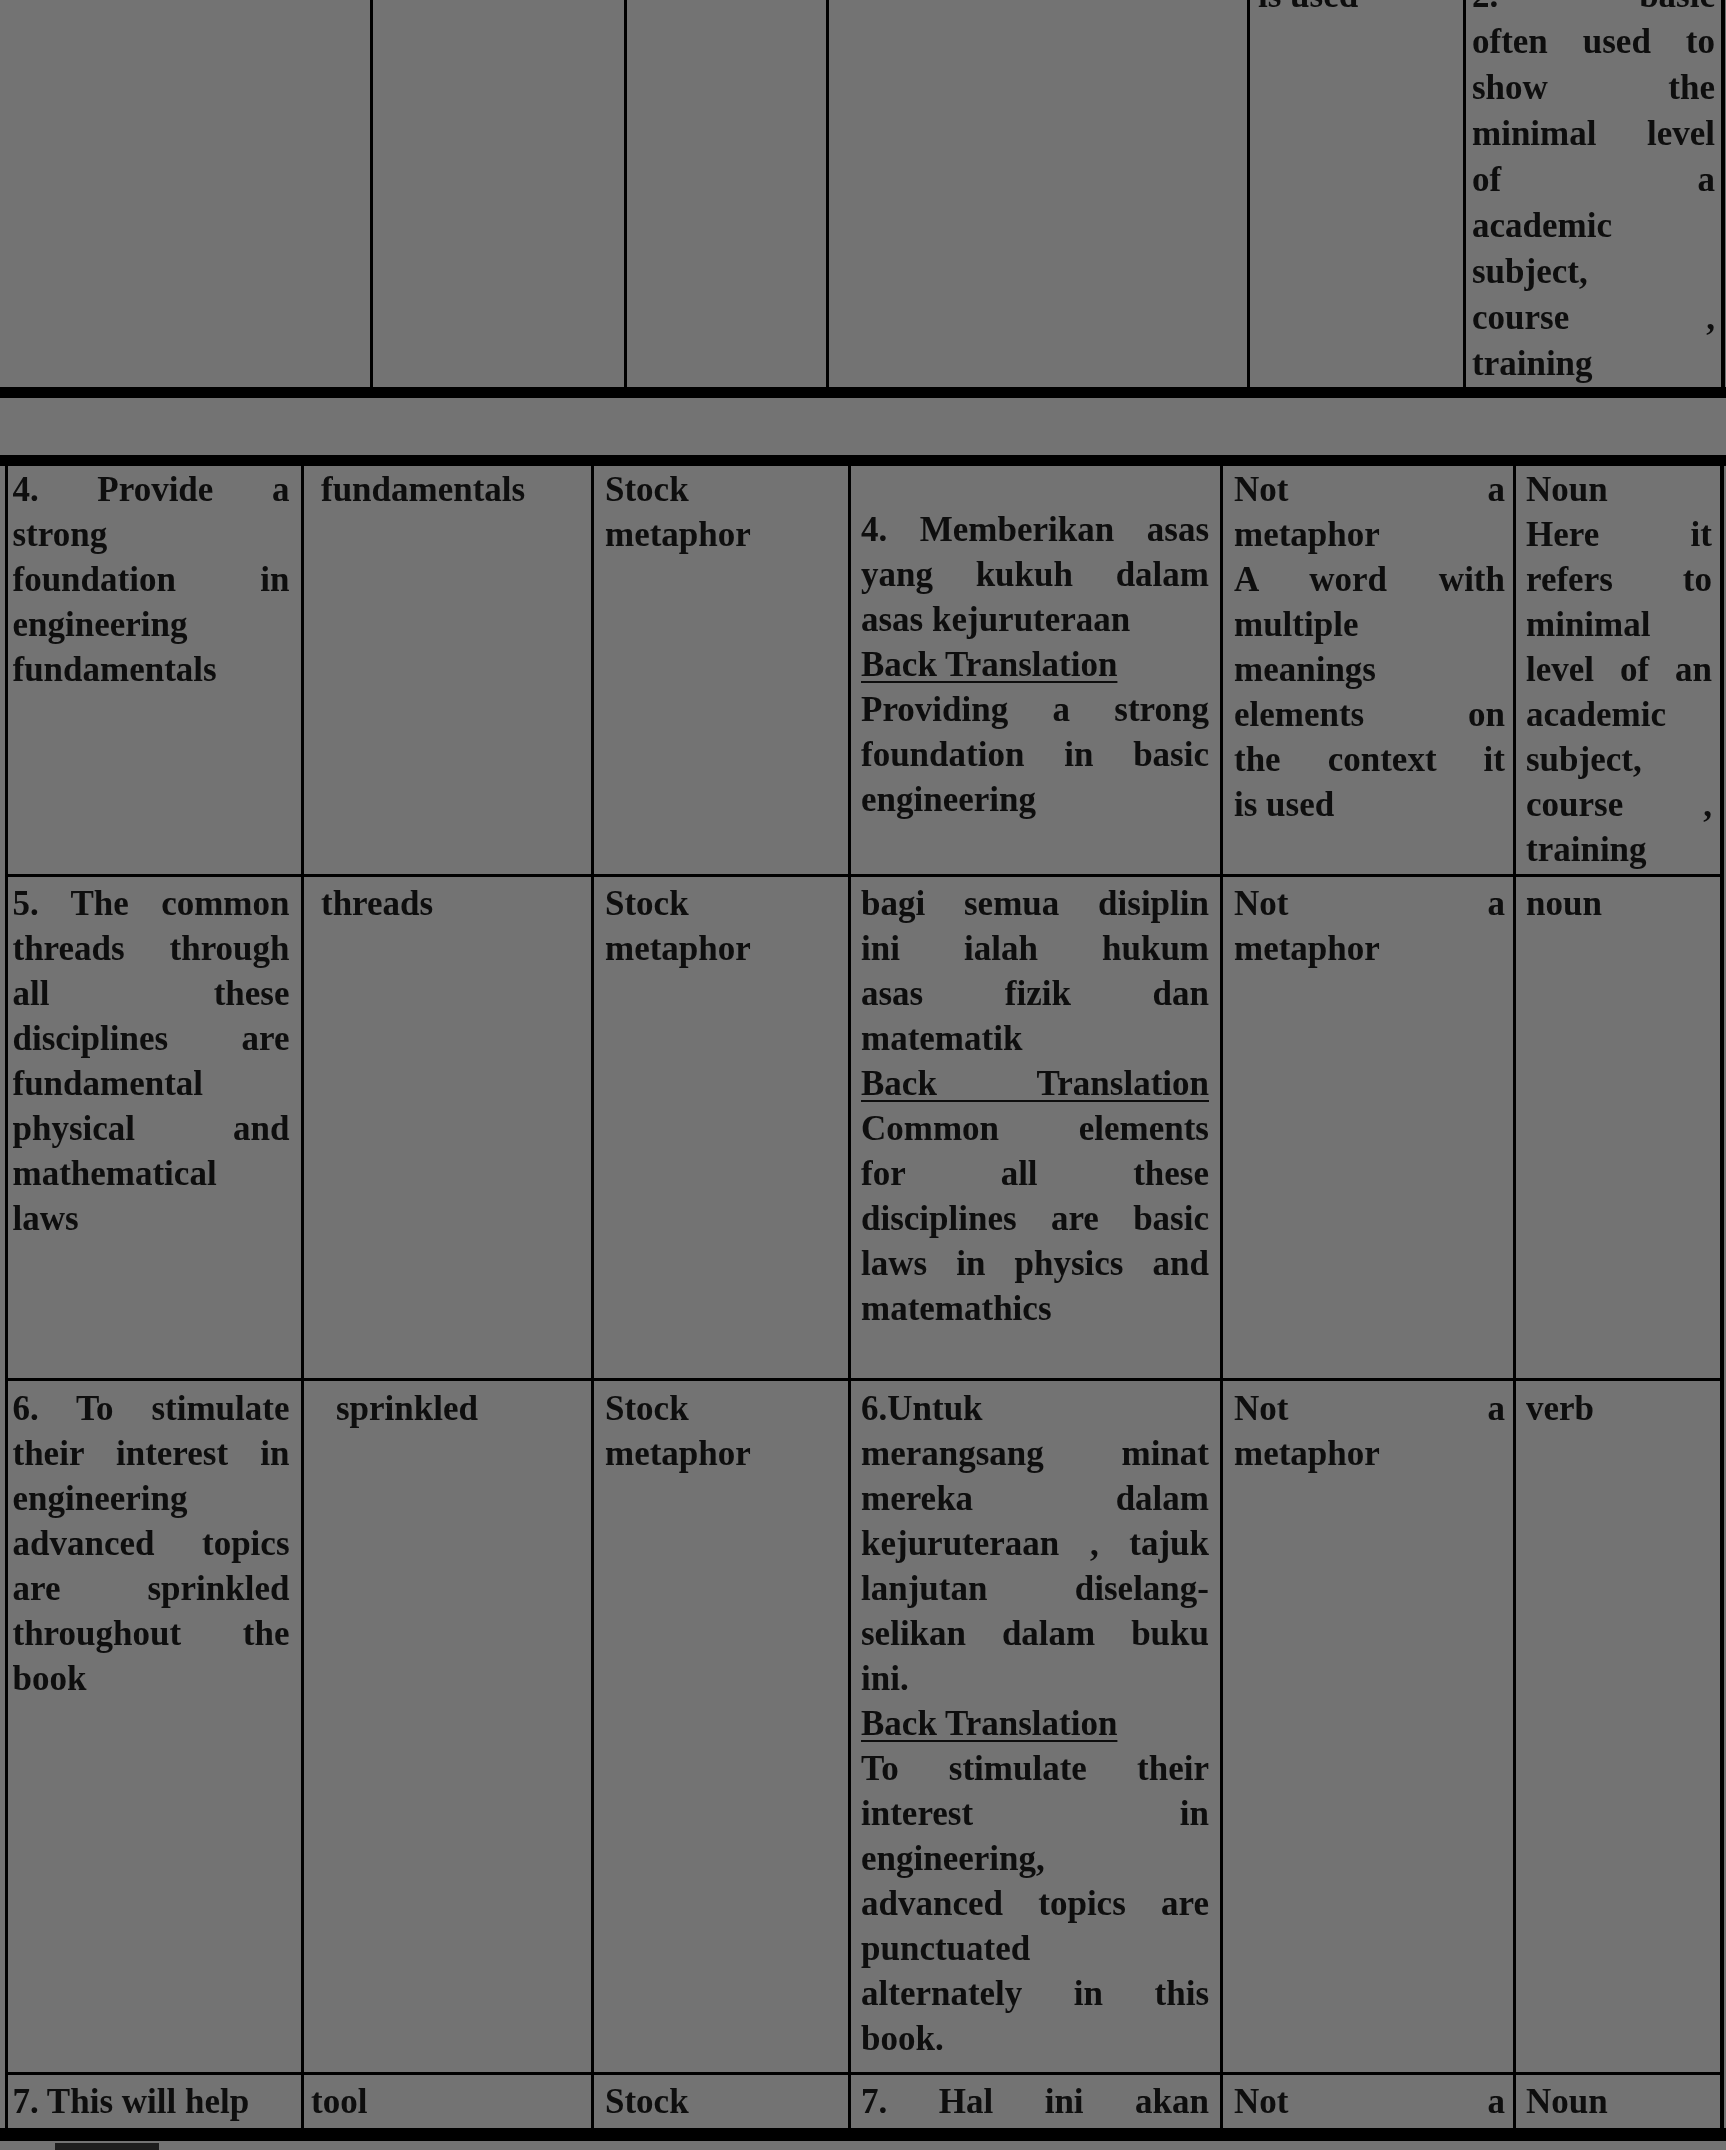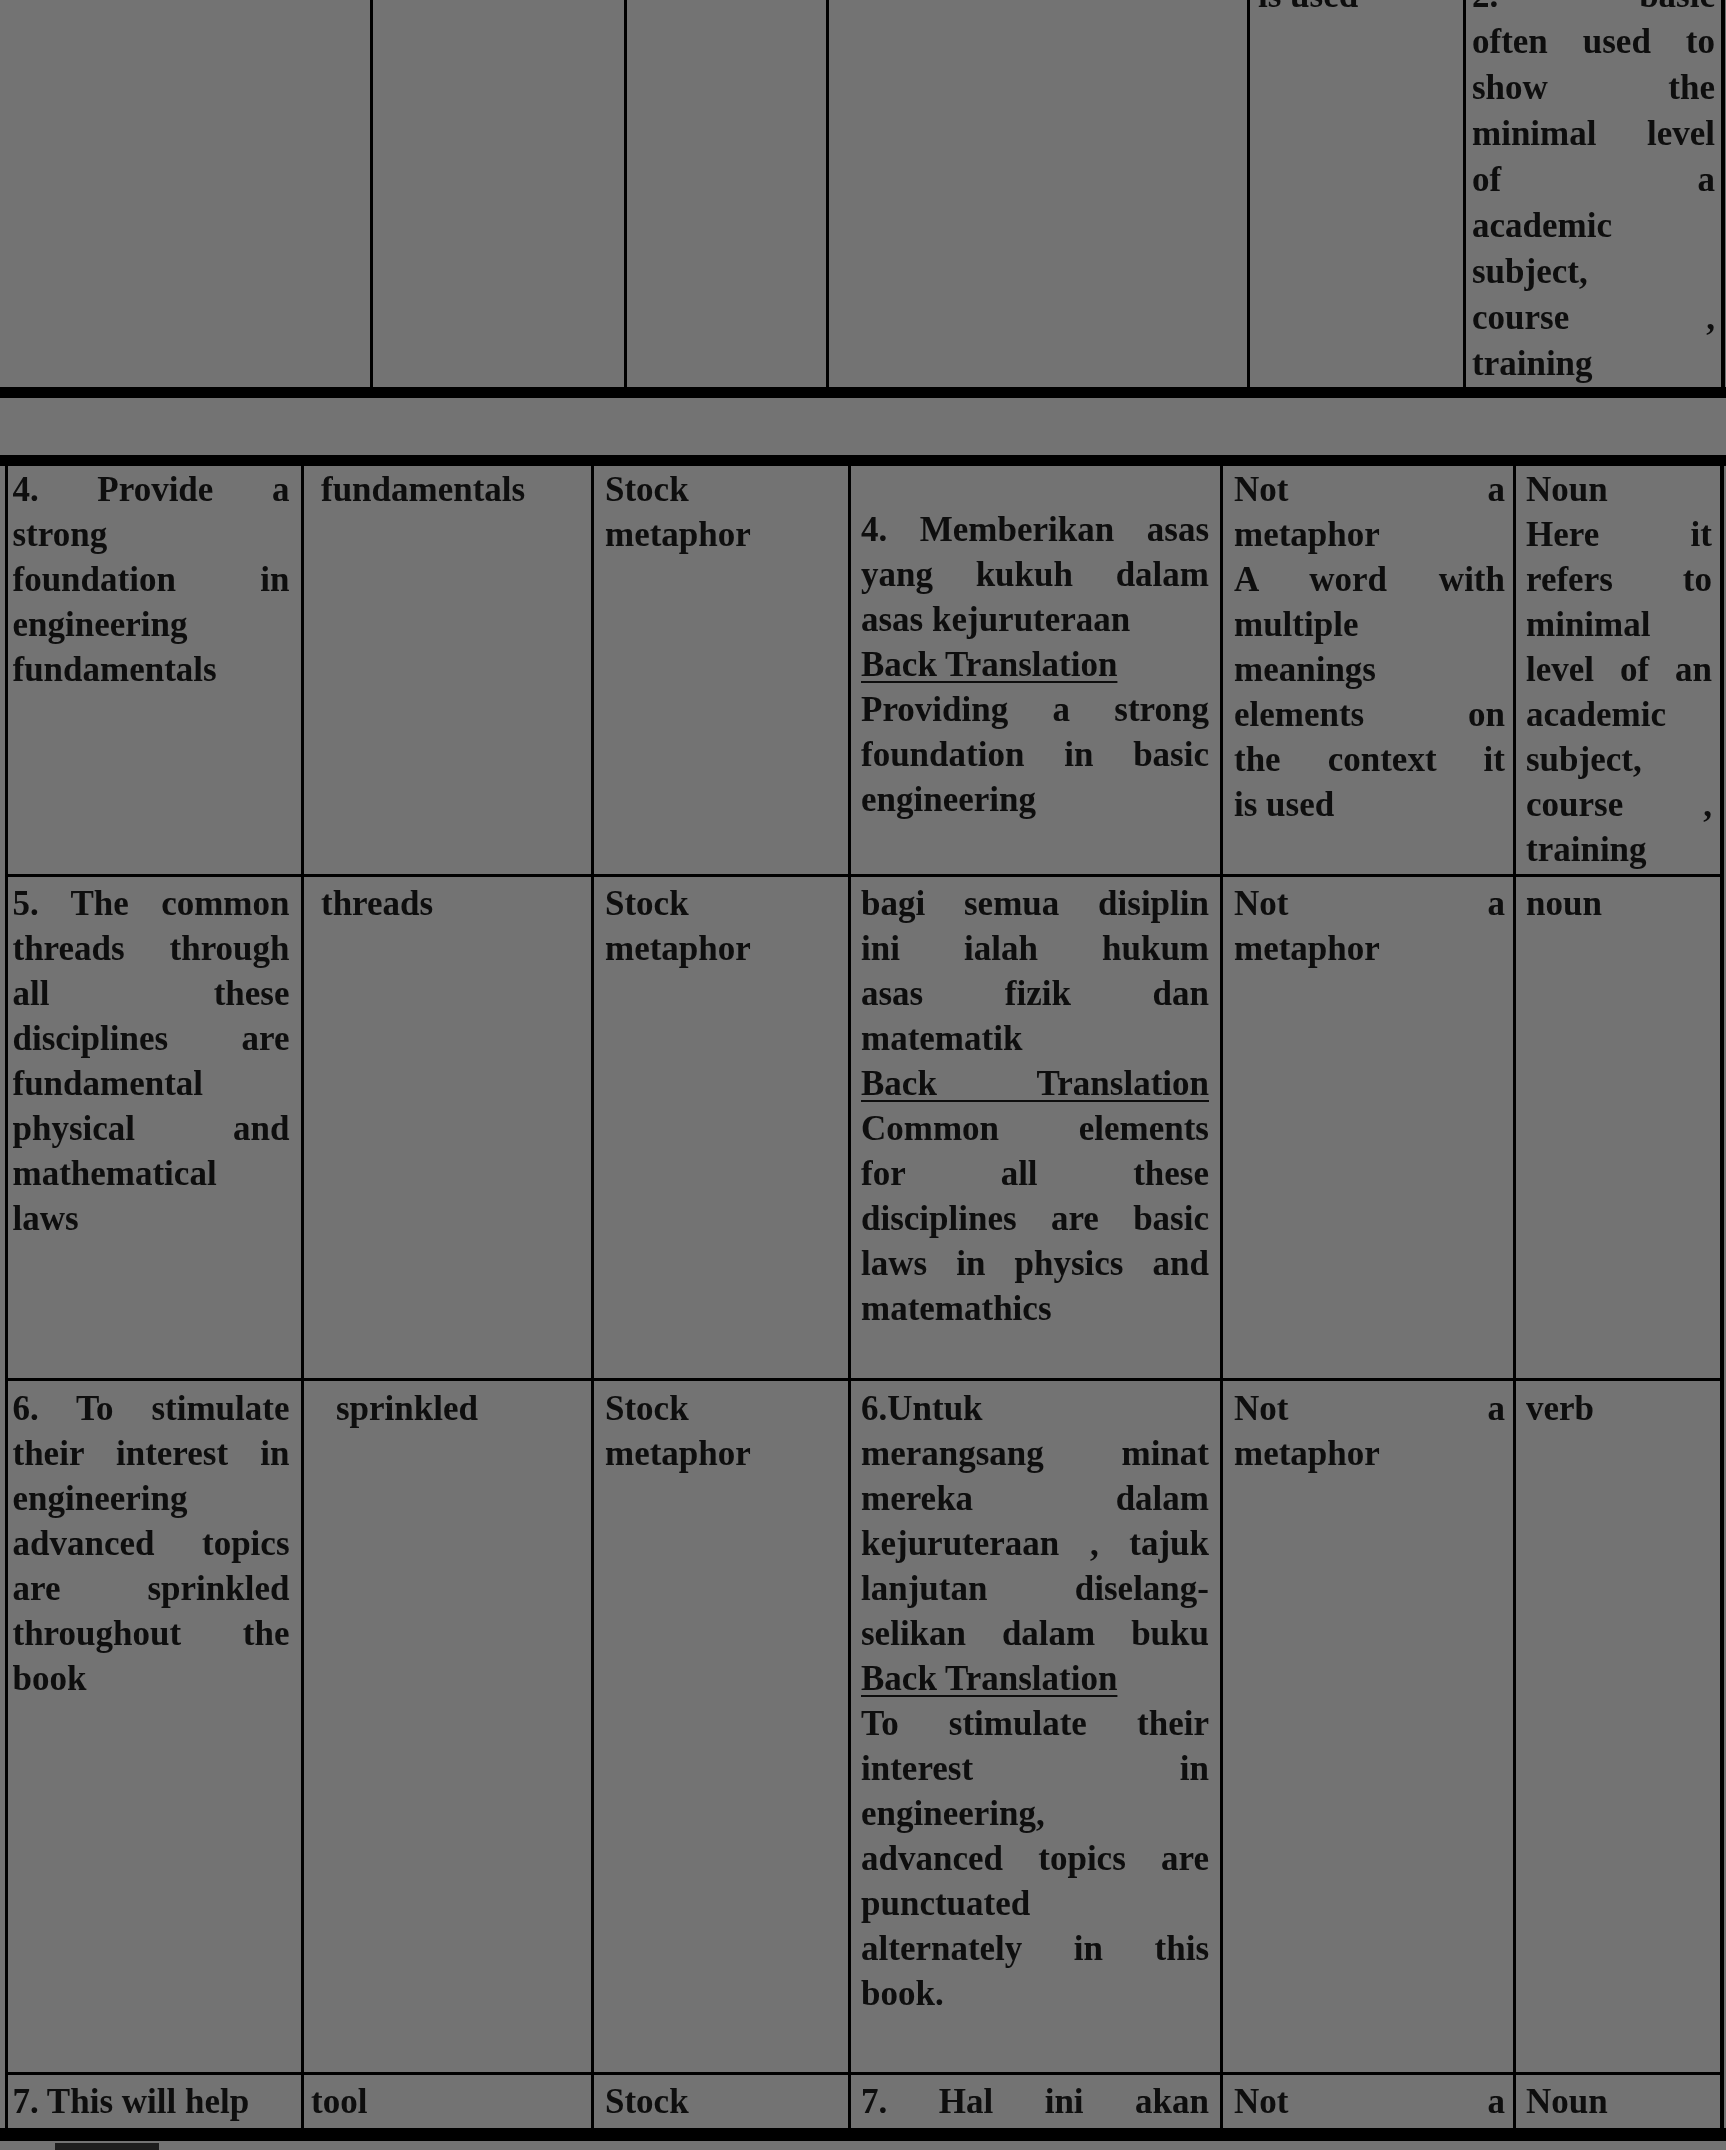--- a/index.html
+++ b/index.html
@@ -162,20 +162,21 @@
       <div class="ln">Stock</div>
       <div class="ln">metaphor</div>
     </div>
   <div class="cell" style="left:861px; top:1386px; width:348px; height:683px;">
       <div class="ln">6.Untuk</div>
       <div class="ln j">merangsang minat</div>
       <div class="ln j">mereka dalam</div>
       <div class="ln j">kejuruteraan , tajuk</div>
       <div class="ln j">lanjutan diselang-</div>
       <div class="ln j">selikan dalam buku</div>
+      <div class="ln">ini.</div>
       <div class="ln u">Back Translation</div>
       <div class="ln j">To stimulate their</div>
       <div class="ln j">interest in</div>
       <div class="ln">engineering,</div>
       <div class="ln j">advanced topics are</div>
       <div class="ln">punctuated</div>
       <div class="ln j">alternately in this</div>
       <div class="ln">book.</div>
     </div>
   <div class="cell" style="left:1234px; top:1386px; width:271px; height:683px;">

